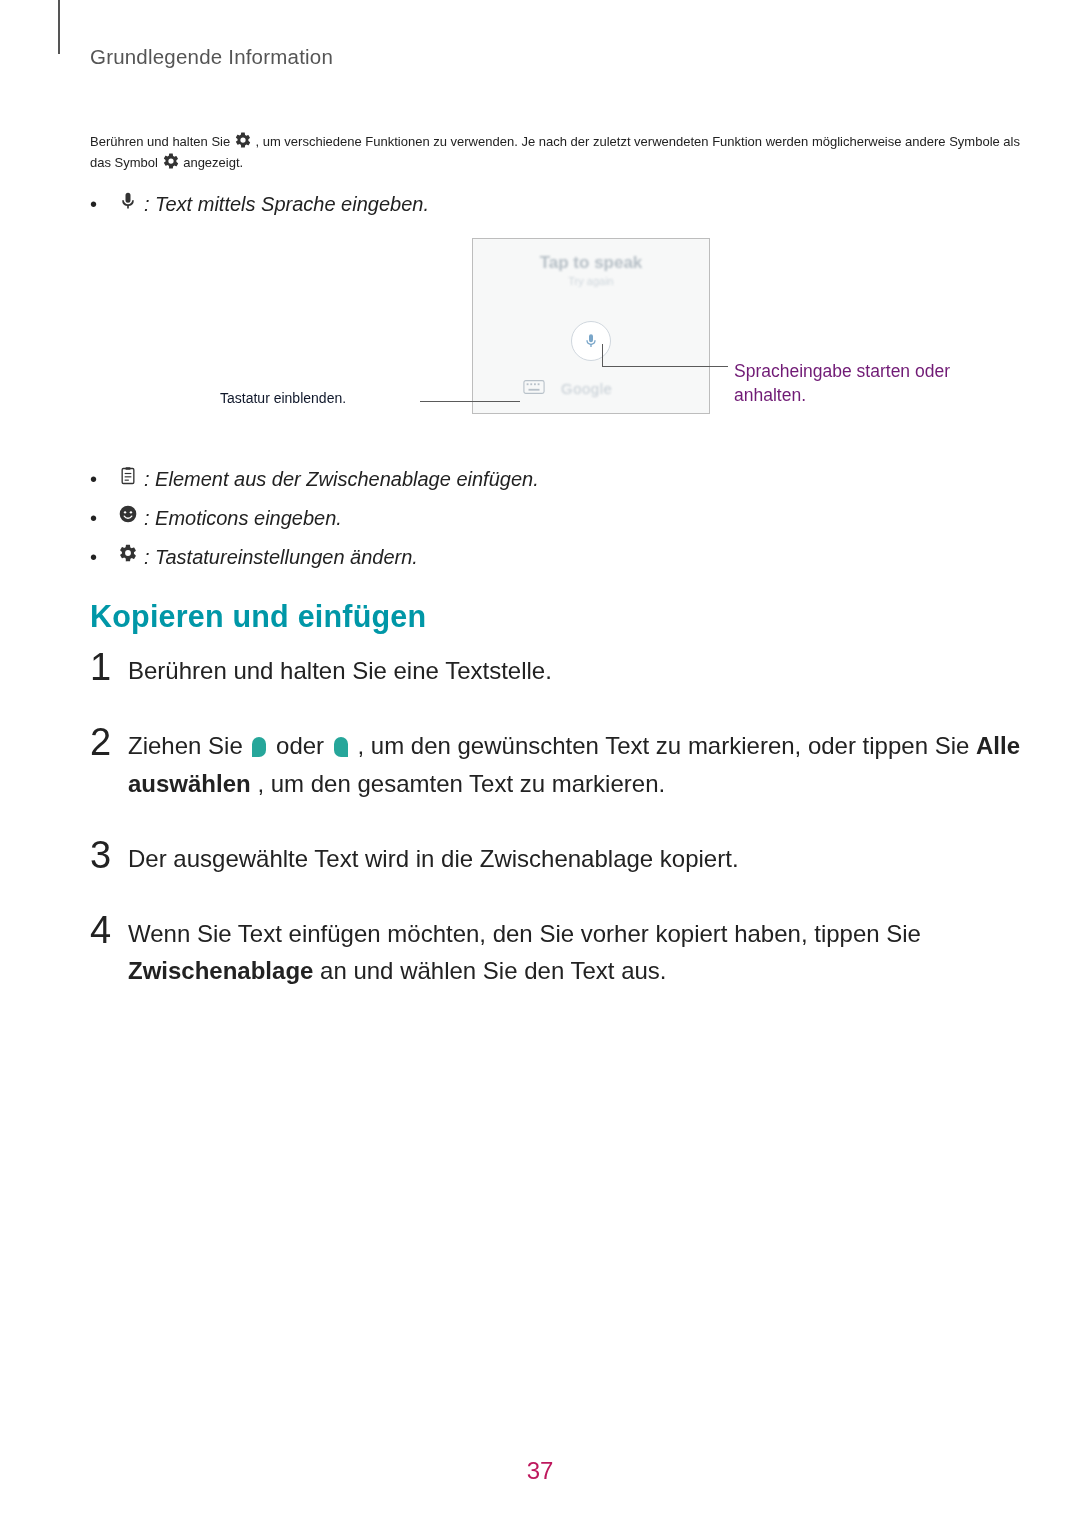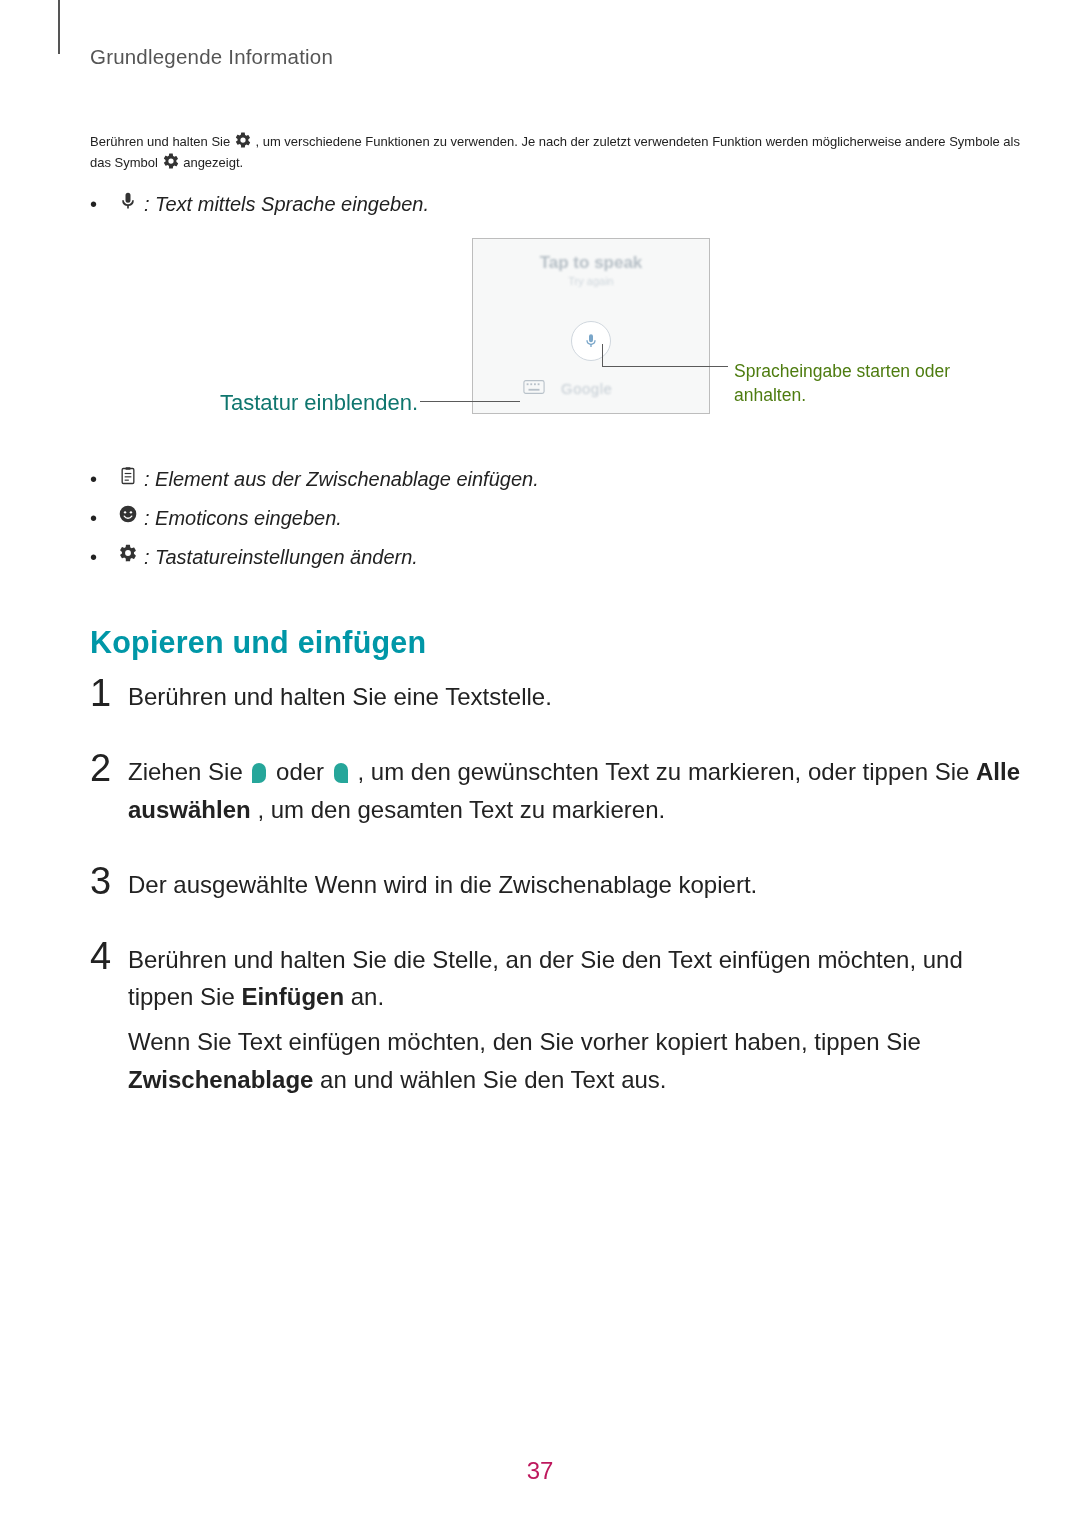--- a/index.html
+++ b/index.html
@@ -14,26 +14,26 @@
   .bullet-dot { width: 28px; flex: 0 0 28px; text-align: left; }
   .bullet-icon { flex: 0 0 auto; margin-right: 6px; margin-top: 1px; }
   .bullet-text { flex: 1 1 auto; font-style: italic; }
   .figure-wrap { position: relative; width: 100%; height: 200px; margin: 10px 0 26px 0; }
   .phone-frame { position: absolute; left: 382px; top: 0; width: 238px; height: 176px; border: 1px solid #bdbdbd; background: #f7f8f8; }
   .tap-to-speak { text-align: center; color: #b6bfc6; font-weight: 700; font-size: 17px; margin-top: 14px; filter: blur(1px); }
   .try-again { text-align: center; color: #cfd6dc; font-size: 11px; margin-top: 2px; filter: blur(.8px); }
   .mic-outer { position: absolute; left: 50%; top: 82px; transform: translateX(-50%); width: 40px; height: 40px; border-radius: 50%; background: #fff; border: 1px solid #d0d7de; display: flex; align-items: center; justify-content: center; }
   .kb-small { position: absolute; left: 50px; bottom: 18px; }
   .google-label { position: absolute; left: 88px; bottom: 16px; color: #c5cdd4; font-size: 15px; letter-spacing: .5px; filter: blur(1px); }
-  .callout-left { position: absolute; left: 130px; top: 152px; font-size: 22px; color: #0f766e; }
-  .callout-right { position: absolute; left: 644px; top: 122px; font-size: 17.5px; color: #4d7c0f; line-height: 1.35; width: 260px; }
+  .callout-left { position: absolute; left: 130px; top: 152px; font-size: 14px; color: #0f172a; }
+  .callout-right { position: absolute; left: 644px; top: 122px; font-size: 17.5px; color: #701a75; line-height: 1.35; width: 260px; }
   .lead-left { position: absolute; left: 330px; top: 163px; width: 100px; height: 1px; background: #5a5a5a; }
   .lead-right-h { position: absolute; left: 512px; top: 128px; width: 126px; height: 1px; background: #5a5a5a; }
   .lead-right-v { position: absolute; left: 512px; top: 106px; width: 1px; height: 23px; background: #5a5a5a; }
-  .h2-gap { margin-top: 52px; }
+  .h2-gap { margin-top: 26px; }
   ol.steps { list-style: none; margin-top: 10px; }
   ol.steps > li { display: flex; align-items: flex-start; margin-bottom: 30px; }
   .step-num { font-size: 38px; line-height: 1; width: 38px; flex: 0 0 38px; color: #222; margin-top: -4px; }
   .step-body { flex: 1 1 auto; font-size: 24px; line-height: 1.55; }
   .step-body p { margin-bottom: 8px; }
   .handle { display: inline-block; width: 14px; height: 20px; border-radius: 7px 7px 7px 0; background: #26a69a; vertical-align: -3px; margin: 0 3px; }
   .handle.right { border-radius: 7px 7px 0 7px; }
   b { font-weight: 700; }
   .page-number { position: absolute; left: 0; right: 0; bottom: 42px; text-align: center; font-size: 24px; color: #be185d; }
   svg { display: block; }
@@ -159,31 +159,26 @@
           <span class="handle right"></span>
           <span>, um den gewünschten Text zu markieren, oder tippen Sie </span>
           <b>Alle auswählen</b>
           <span>, um den gesamten Text zu markieren.</span>
         </p>
       </div>
     </li>
     <li>
       <span class="step-num">3</span>
       <div class="step-body">
-        <p>Der ausgewählte Wenn wird in die Zwischenablage kopiert.</p>
+        <p>Der ausgewählte Text wird in die Zwischenablage kopiert.</p>
       </div>
     </li>
     <li>
       <span class="step-num">4</span>
       <div class="step-body">
-        <p>
-          <span>Berühren und halten Sie die Stelle, an der Sie den Text einfügen möchten, und tippen Sie </span>
-          <b>Einfügen</b>
-          <span> an.</span>
-        </p>
         <p>
           <span>Wenn Sie Text einfügen möchten, den Sie vorher kopiert haben, tippen Sie </span>
           <b>Zwischenablage</b>
           <span> an und wählen Sie den Text aus.</span>
         </p>
       </div>
     </li>
   </ol>
 
   <div class="page-number">37</div>

